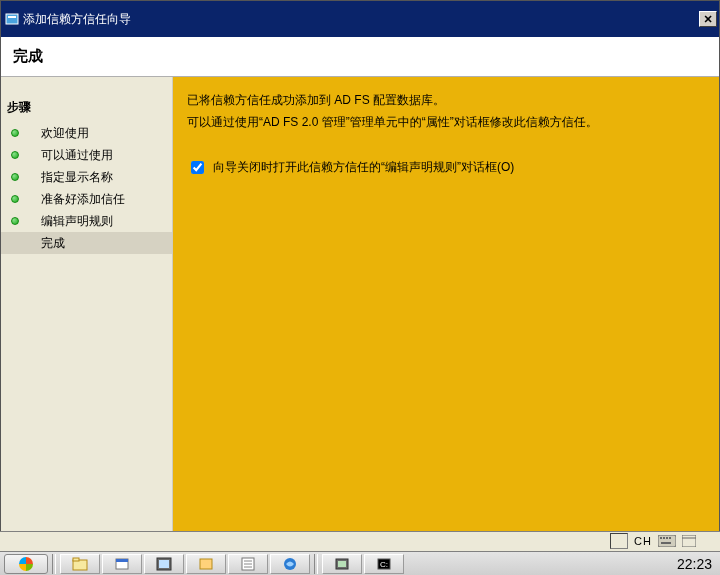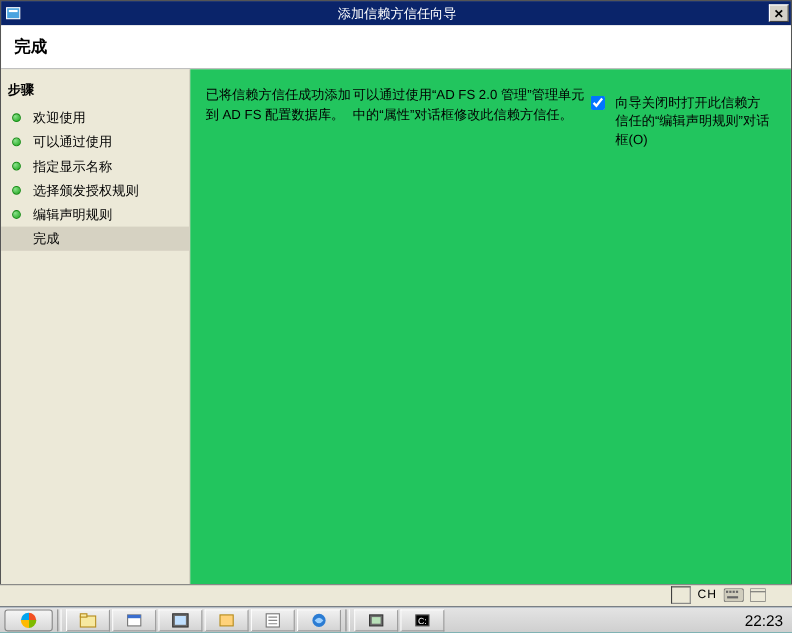--- a/index.html
+++ b/index.html
@@ -1,36 +1,36 @@
 <!DOCTYPE html>
 <html><head>
 <meta charset="utf-8">
 <style>
   * { box-sizing: border-box; }
   html, body { margin: 0; padding: 0; font-family: "Microsoft YaHei", "SimSun", Tahoma, sans-serif; font-size: 12px; }
   .screen { width: 720px; height: 575px; background: #3a6ea5; position: relative; overflow: hidden; }
   .window { position: absolute; left: 0; top: 0; width: 720px; height: 538px; background: #ece9d8; border: 1px solid #555; }
-  .titlebar { height: 22px; background: linear-gradient(#0a246a 0%, #1357b0 50%, #0a246a 100%); background: #0a246a; color: #fff; display: flex; align-items: center; padding: 0 2px 0 4px; text-align: center; }
+  .titlebar { height: 36px; background: linear-gradient(#0a246a 0%, #1357b0 50%, #0a246a 100%); background: #0a246a; color: #fff; display: flex; align-items: center; padding: 0 2px 0 4px; }
   .titlebar .ticon { width: 14px; height: 14px; margin-right: 4px; display: inline-flex; align-items: center; justify-content: center; }
   .titlebar .ticon svg { display:block; }
   .titlebar .title-text { flex: 1; font-size: 12px; }
   .titlebar .close-btn { width: 18px; height: 16px; background: #d4d0c8; border: 1px solid #fff; border-right-color:#404040; border-bottom-color:#404040; display:flex; align-items:center; justify-content:center; color:#000; font-size:11px; font-weight:bold; cursor:default; }
   .banner { height: 40px; background: #fff; border-bottom: 1px solid #b0b0b0; display:flex; align-items:center; padding-left: 12px; }
   .banner-title { font-size: 15px; font-weight: bold; }
   .body { display:flex; height: calc(100% - 22px - 40px); }
   .sidebar { width: 172px; background: #ece9d8; border-right: 1px solid #d0cdbd; padding-top: 6px; }
-  .sidebar h4 { margin: 4px 0 6px 6px; font-size: 12px; font-weight: bold; }
-  .step { display:flex; align-items:center; height: 22px; padding-left: 10px; gap:11px; }
+  .sidebar h4 { margin: 16px 0 6px 6px; font-size: 12px; font-weight: bold; }
+  .step { display:flex; align-items:center; height: 22px; padding-left: 10px; gap:22px; }
   .step.selected { background: #d6d2c2; }
   .bullet { width: 8px; height: 8px; border-radius: 50%; background: radial-gradient(circle at 30% 30%, #8be28b, #1da81d); border: 1px solid #138b13; flex-shrink:0; }
   .step.selected .bullet { visibility:hidden; }
   .step-label { color: #000; }
-  .content { flex:1; background: #22c55e; padding: 14px 16px 10px 14px; position: relative; display:flex; flex-direction:row; }
+  .content { flex:1; background: #eab308; padding: 14px 16px 10px 14px; position: relative; display:flex; flex-direction:column; }
   .msg-line { margin-bottom: 4px; line-height: 18px; }
-  .check-row { margin-top: 8px; display:flex; align-items:flex-start; gap:6px; }
+  .check-row { margin-top: 24px; display:flex; align-items:flex-start; gap:6px; }
   .check-row input { margin-top: 2px; }
   .statusbar-area { position:absolute; left:0; bottom:24px; width:100%; height:20px; background:#ece9d8; border-top:1px solid #808080; }
   .lang-area { position:absolute; right:24px; bottom:26px; display:flex; align-items:center; gap:6px; }
   .lang-frame { width:18px; height:16px; border:1px solid #808080; border-top-color:#404040; border-left-color:#404040; background:#ece9d8; }
   .lang-ch { font-size:11px; letter-spacing:1px; }
   .kbd-ic svg, .tray-window svg { display:block; }
   .taskbar { position:absolute; left:0; bottom:0; width:100%; height:24px; background: linear-gradient(#e4e4e4, #cfcfcf); border-top:1px solid #808080; display:flex; align-items:center; padding:0 4px; gap:2px; }
   .start-btn { width:44px; height:20px; border:1px solid #888; border-radius:3px; background:linear-gradient(#f5f5f5,#d8d8d8); display:flex; align-items:center; justify-content:center; }
   .start-orb { width:14px; height:14px; border-radius:50%; background: conic-gradient(#f25022 0 90deg,#7fba00 90deg 180deg,#ffb900 180deg 270deg,#00a4ef 270deg 360deg); }
   .task-btn { width:40px; height:20px; border:1px solid #9a9a9a; border-top-color:#fff; border-left-color:#fff; background:linear-gradient(#f0f0f0,#d4d4d4); display:flex; align-items:center; justify-content:center; }
@@ -67,21 +67,21 @@
         <div class="step">
             <span class="bullet"></span>
             <span class="step-label">可以通过使用</span>
           </div>
         <div class="step">
             <span class="bullet"></span>
             <span class="step-label">指定显示名称</span>
           </div>
         <div class="step">
             <span class="bullet"></span>
-            <span class="step-label">选择颁发授权规则</span>
+            <span class="step-label">准备好添加信任</span>
           </div>
         <div class="step">
             <span class="bullet"></span>
             <span class="step-label">编辑声明规则</span>
           </div>
         <div class="step selected">
             <span class="bullet"></span>
             <span class="step-label">完成</span>
           </div>
       </div>

